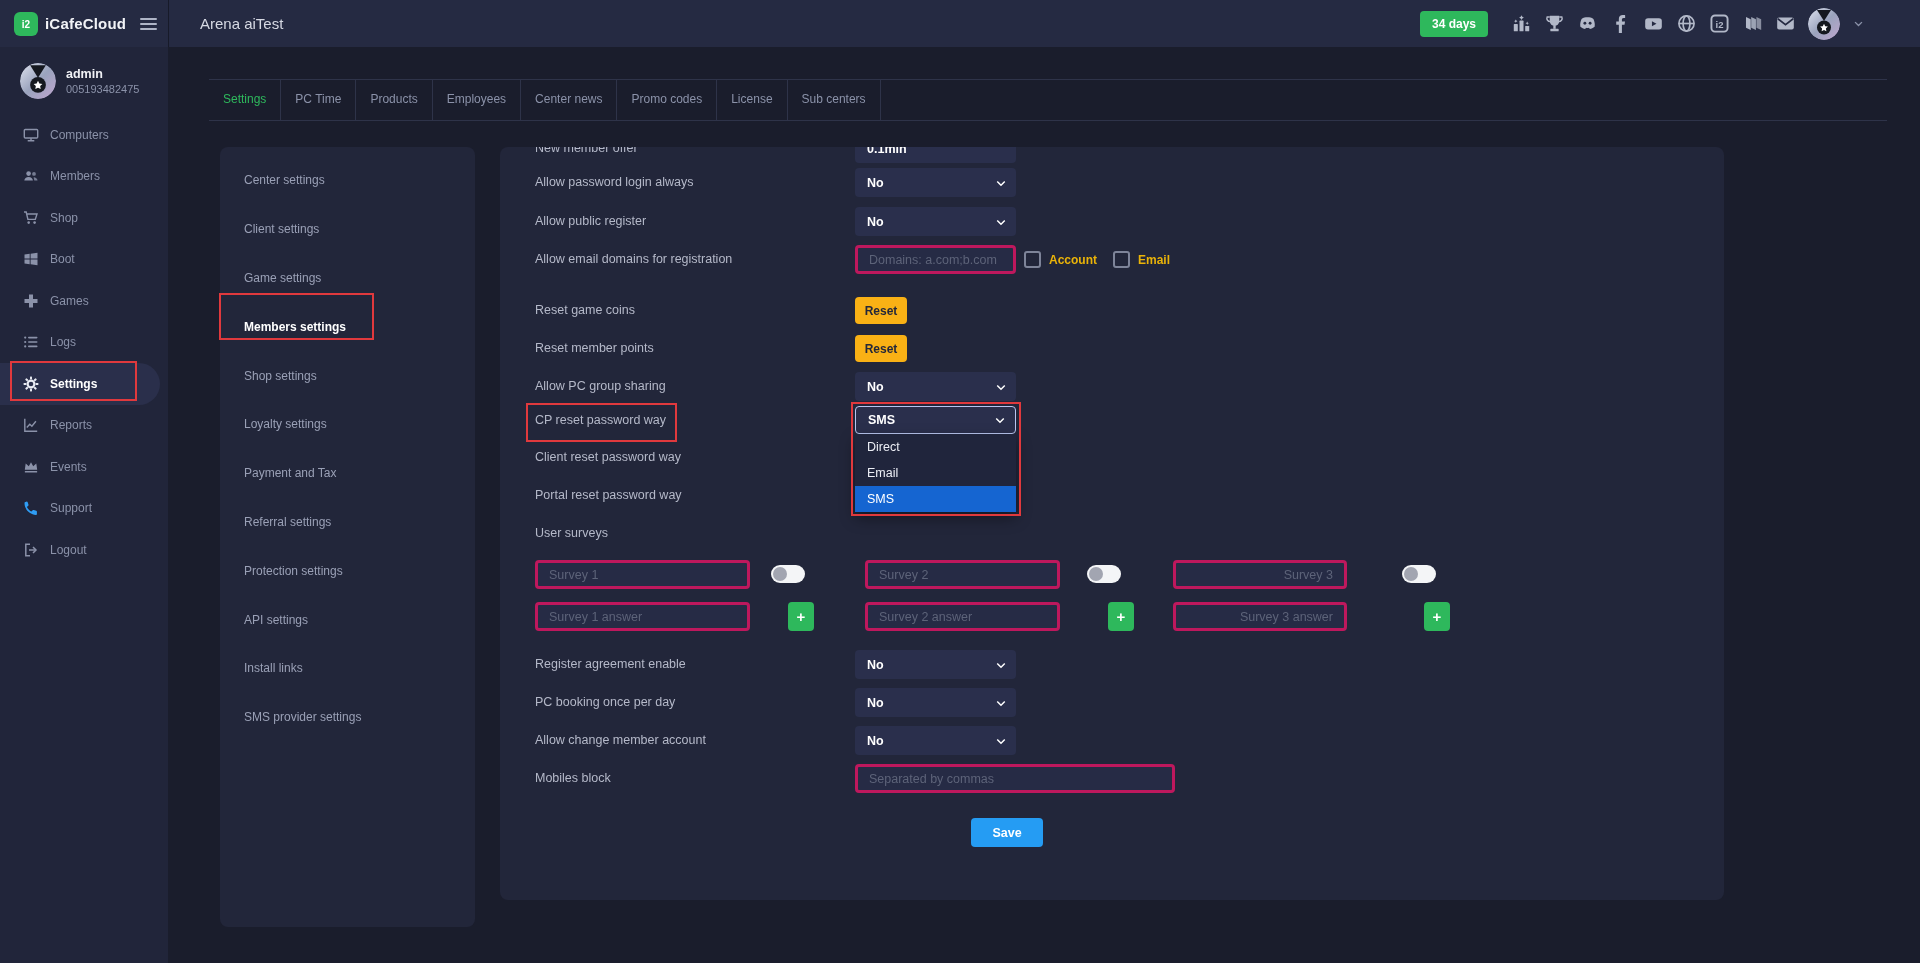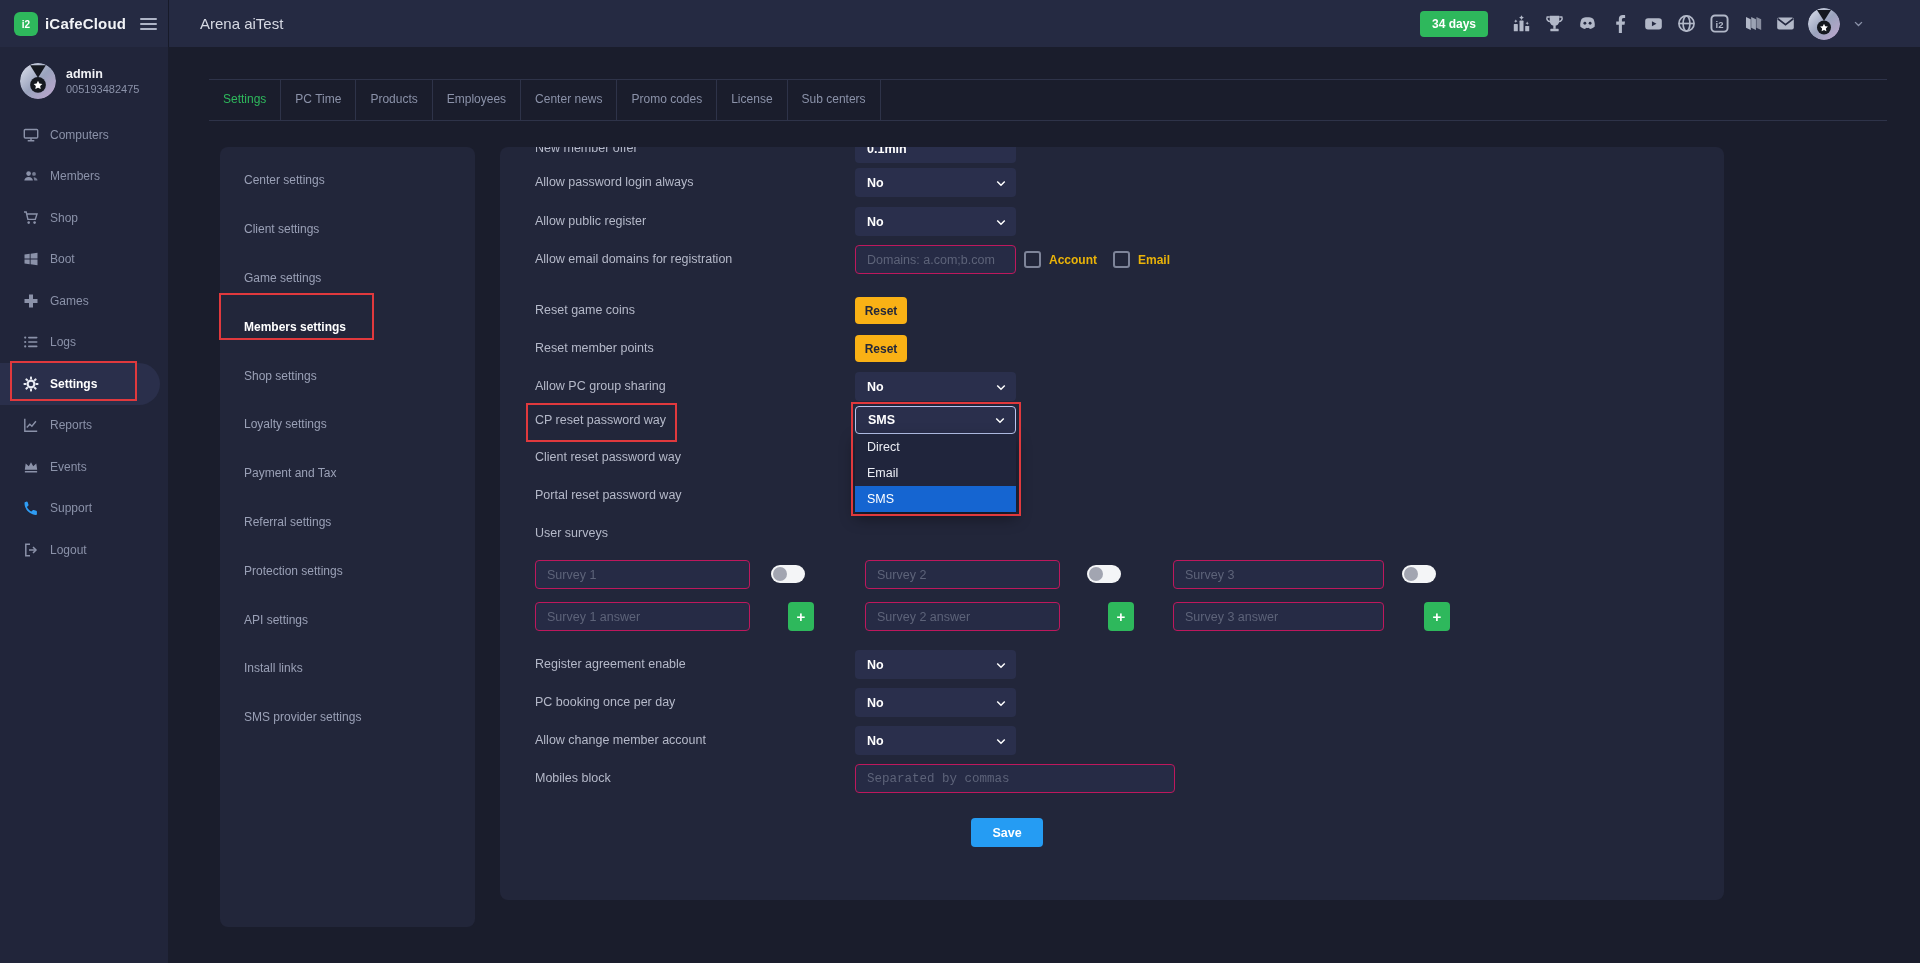--- a/index.html
+++ b/index.html
@@ -50,21 +50,21 @@
   .mitem.active{color:#fff;font-weight:bold;}
   .form-card{left:500px;top:147px;width:1224px;height:753px;overflow:hidden;z-index:4;}
   .frow{position:absolute;left:35px;right:20px;height:29px;}
   .flabel{position:absolute;left:0;top:0;line-height:29px;font-size:12.5px;color:#b5b9c9;white-space:nowrap;}
   .ctrl{position:absolute;left:320px;top:0;}
   .select{width:161px;height:29px;background:#2a2f4c;border-radius:4px;box-sizing:border-box;
           display:flex;align-items:center;cursor:pointer;}
   .select .sel-text{color:#fff;font-size:12.5px;font-weight:bold;margin-left:12px;flex:1;}
   .select svg{margin-right:9px;}
   .select.open{border:1px solid #b9c6f0;height:28px;}
-  .tinput{box-sizing:border-box;background:#262b45;border:1px solid #be185d;border-radius:4px;
+  .tinput{box-sizing:border-box;background:#262b45;border:3px solid #be185d;border-radius:4px;
           height:29px;color:#d6d9e3;font-size:12.5px;padding:8px 11px;outline:none;
           font-family:"Liberation Sans",sans-serif;}
   .tinput::placeholder{color:#5d6379;}
   .menu{position:absolute;left:320px;top:28px;width:161px;background:#20253c;z-index:20;
         box-shadow:0 6px 14px rgba(0,0,0,.4);}
   .opt{height:26px;line-height:26px;padding-left:12px;color:#eceef5;font-size:12.5px;cursor:pointer;}
   .opt.selected{background:#1565d1;color:#fff;}
   .ybtn{width:52px;height:27px;background:#f9b115;border:none;border-radius:4px;color:#23273a;
         font-weight:bold;font-size:12px;cursor:pointer;font-family:"Liberation Sans",sans-serif;}
   .checkrow{display:flex;align-items:center;}
@@ -75,21 +75,21 @@
   .toggle .knob{position:absolute;left:2px;top:2px;width:14px;height:14px;border-radius:50%;background:#a2a5b1;}
   .addbtn{position:absolute;top:0;width:26px;height:29px;background:#2eb85c;border:none;border-radius:4px;
           color:#fff;font-size:15px;font-weight:bold;cursor:pointer;line-height:27px;}
   .savebtn{position:absolute;left:436px;top:0;width:72px;height:29px;background:#259cf3;border:none;
            border-radius:4px;color:#fff;font-size:12.5px;font-weight:bold;cursor:pointer;
            font-family:"Liberation Sans",sans-serif;}
   .ann{position:absolute;border:2px solid #e0393d;z-index:35;pointer-events:none;}
   
   .sv-in1{position:absolute;left:0;width:215px;}
   .sv-in2{position:absolute;left:330px;width:195px;}
-  .sv-in3{position:absolute;left:638px;width:211px;}
+  .sv-in3{position:absolute;left:638px;width:174px;text-align:right;}
   .tg1{left:236px;} .tg2{left:552px;} .tg3{left:867px;}
   .ad1{left:253px;} .ad2{left:573px;} .ad3{left:889px;}
 </style>
 </head>
 <body>
 
 <div id="app">
   <svg width="0" height="0" style="position:absolute">
     <defs>
       <linearGradient id="medalGrad" x1="0" y1="0" x2="1" y2="1">
@@ -496,21 +496,21 @@
       <div class="ctrl select">
         <span class="sel-text">No</span>
         <svg width="12" height="12" viewBox="0 0 16 16">
             <path d="M3 6l5 5 5-5" stroke="#fff" stroke-width="2" fill="none"></path>
           </svg>
       </div>
     </div>
 
     <div class="frow" style="top:617px;">
       <span class="flabel">Mobiles block</span>
-      <input class="tinput ctrl" style="width: 320px; font-family: Liberation Mono, monospace;" placeholder="Separated by commas">
+      <input class="tinput ctrl" style="width: 320px;" placeholder="Separated by commas">
     </div>
 
     <div class="frow" style="top:671px;">
       <button class="savebtn">Save</button>
     </div>
 
     <div class="ann" style="left:26px;top:256px;width:147px;height:35px;"></div>
     <div class="ann" style="left:351px;top:255px;width:166px;height:110px;"></div>
   </div>
 </div>

